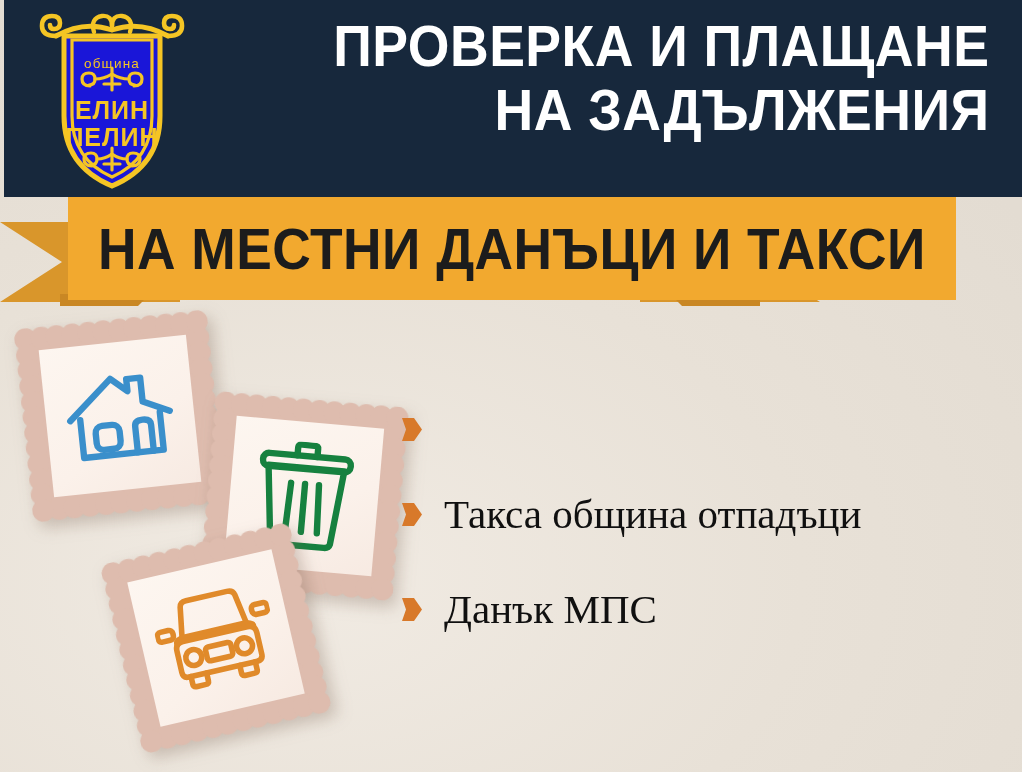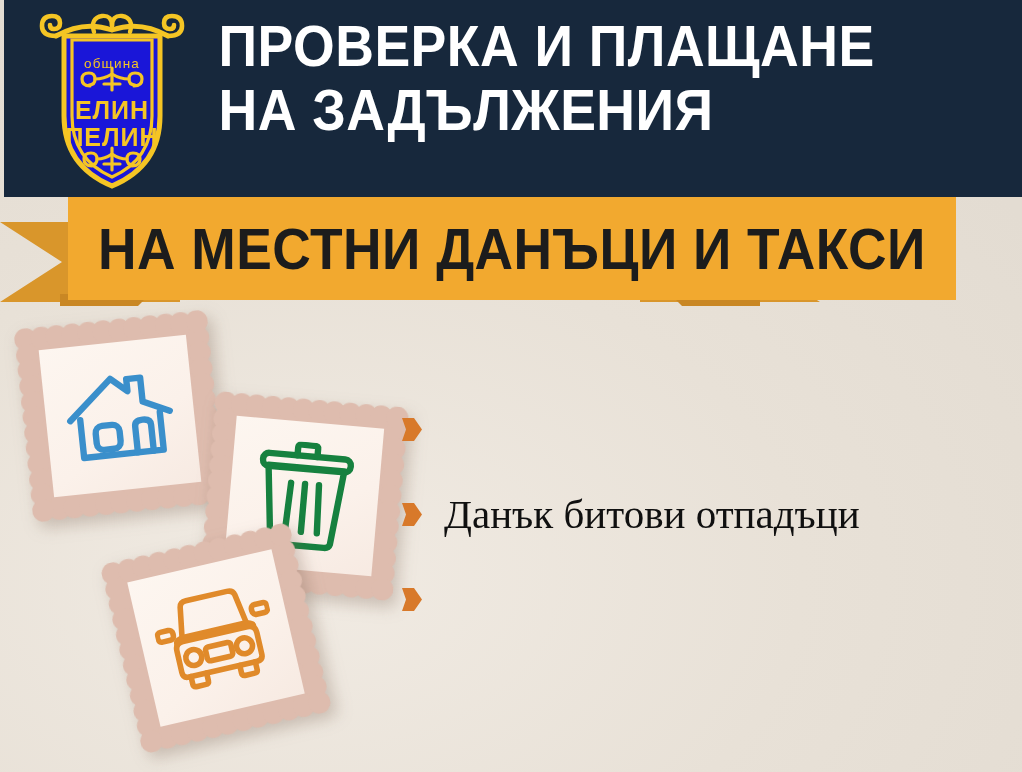--- a/index.html
+++ b/index.html
@@ -14,21 +14,21 @@
   
   .bg-wash{position:absolute;inset:0;
     background:
       radial-gradient(ellipse 900px 600px at 30% 75%, #F1EBE3 0%, #E8E1D7 55%, #E3DCD2 100%);
   }
 
   
   .header{position:absolute;left:4px;top:0;width:1022px;height:197px;background:#17283C;z-index:5;}
 
   .logo-wrap{position:absolute;left:28px;top:6px;width:160px;height:186px;}
-  .title-block{position:absolute;left:190px;top:14px;width:820px;text-align:left;}
+  .title-block{position:absolute;left:190px;top:14px;width:820px;text-align:right;}
   .title-line{
     color:#FFFFFF;
     font-family:"Liberation Sans",sans-serif;
     font-weight:bold;
     font-size:57px;
     line-height:64px;
     letter-spacing:0.5px;
     transform:scaleX(0.94);
     transform-origin:center;
     white-space:nowrap;
@@ -346,20 +346,21 @@
       </svg>
     </div>
   </div>
 
   <div class="list">
     <div class="list-item">
       <span class="bullet"></span>
     </div>
     <div class="list-item">
       <span class="bullet"></span>
-      <span class="list-label">Данък битови отпадъци</span>
+      <span class="list-label">Такса община отпадъци</span>
     </div>
     <div class="list-item">
       <span class="bullet"></span>
+      <span class="list-label">Данък МПС</span>
     </div>
   </div>
 
 </div>
 
 </body></html>

